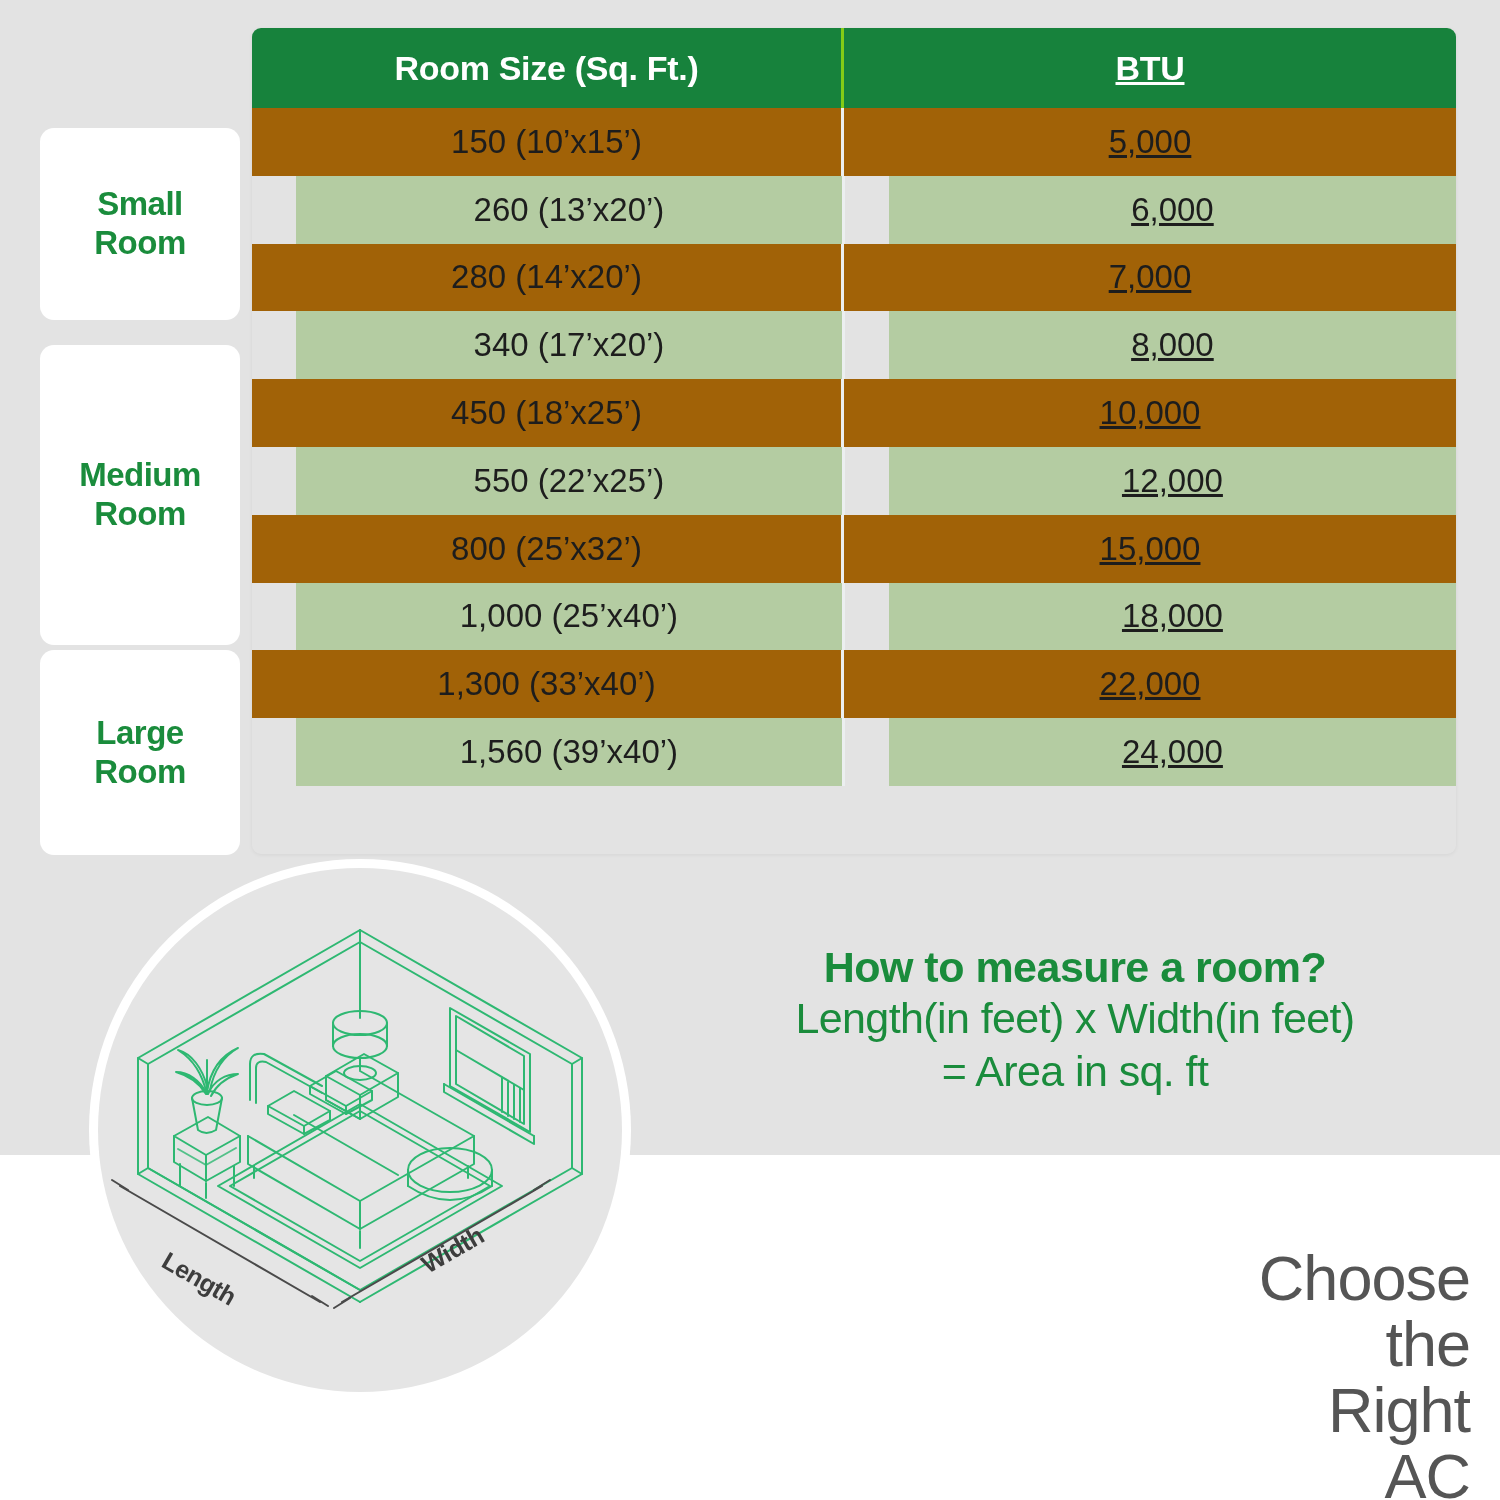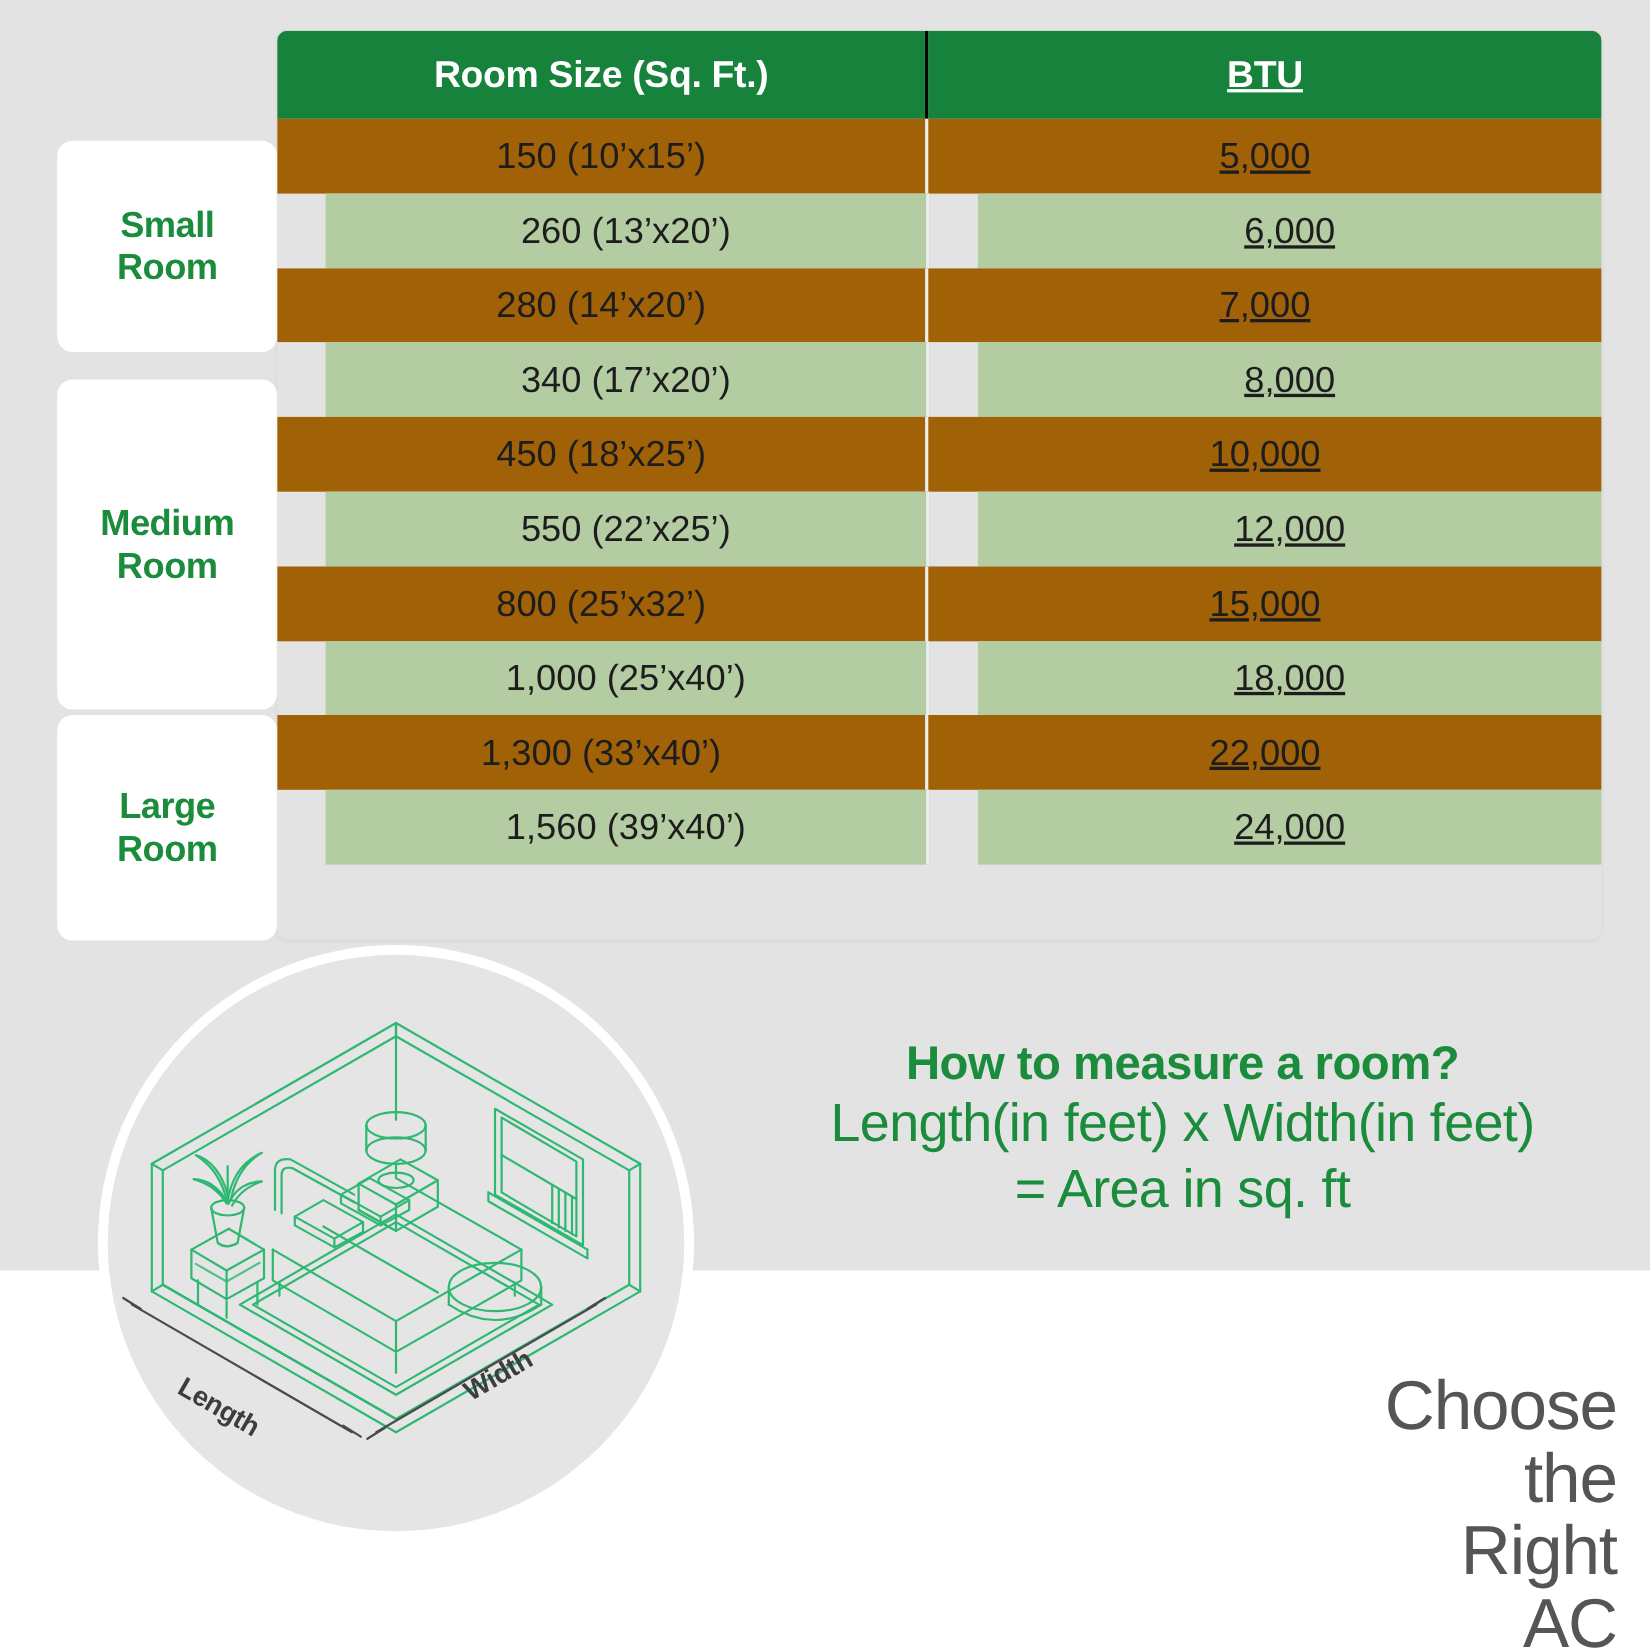--- a/index.html
+++ b/index.html
@@ -13,21 +13,21 @@
 
   
   .bg-gray {
     position:absolute; left:0; top:0; width:1500px; height:1155px;
     background:#e3e3e3;
   }
 
   
   .cat-card {
     position:absolute;
-    left:52px; width:200px;
+    left:40px; width:200px;
     background:#ffffff;
     border-radius:14px;
     display:flex; align-items:center; justify-content:center;
     text-align:center;
     color:#1a8c3c;
     font-weight:bold;
     font-size:33px;
     line-height:1.18;
     letter-spacing:-0.5px;
   }
@@ -52,21 +52,21 @@
   .c2 { width:612px;text-decoration:underline; }
 
   .t-head .cell {
     background:#17823c;
     color:#ffffff;
     font-size:34px;
     font-weight:bold;
     letter-spacing:-0.3px;
     display:flex; align-items:center; justify-content:center;
   }
-  .t-head .c1 { border-right:3px solid #000000; }
+  .t-head .c1 { border-right:3px solid #84cc16; }
 
   .t-body-row .cell {
     display:flex; align-items:center; justify-content:center;
     font-size:33px;
     color:#1d1d1d;
     letter-spacing:0px;
   }
   .t-body-row .c1 { border-right:3px solid #eceff0; }
 
   .shade-light .cell { background:#a16207; }
@@ -93,21 +93,21 @@
     width:770px;
     text-align:center;
     color:#1a8c3c;
     margin-top:28px;
   }
   #measure-title {
     font-size:43px; font-weight:bold; letter-spacing:-0.5px;
     line-height:1.15;
   }
   .measure-line {
-    font-size:49px; font-weight:normal; line-height:1.22;
+    font-size:43px; font-weight:normal; line-height:1.22;
     letter-spacing:-0.6px;
   }
 
   
   #headline {
     position:absolute;
     left:1470px; top:1245px;
     transform:translateX(-100%);
     text-align:right;
     color:#454545;

